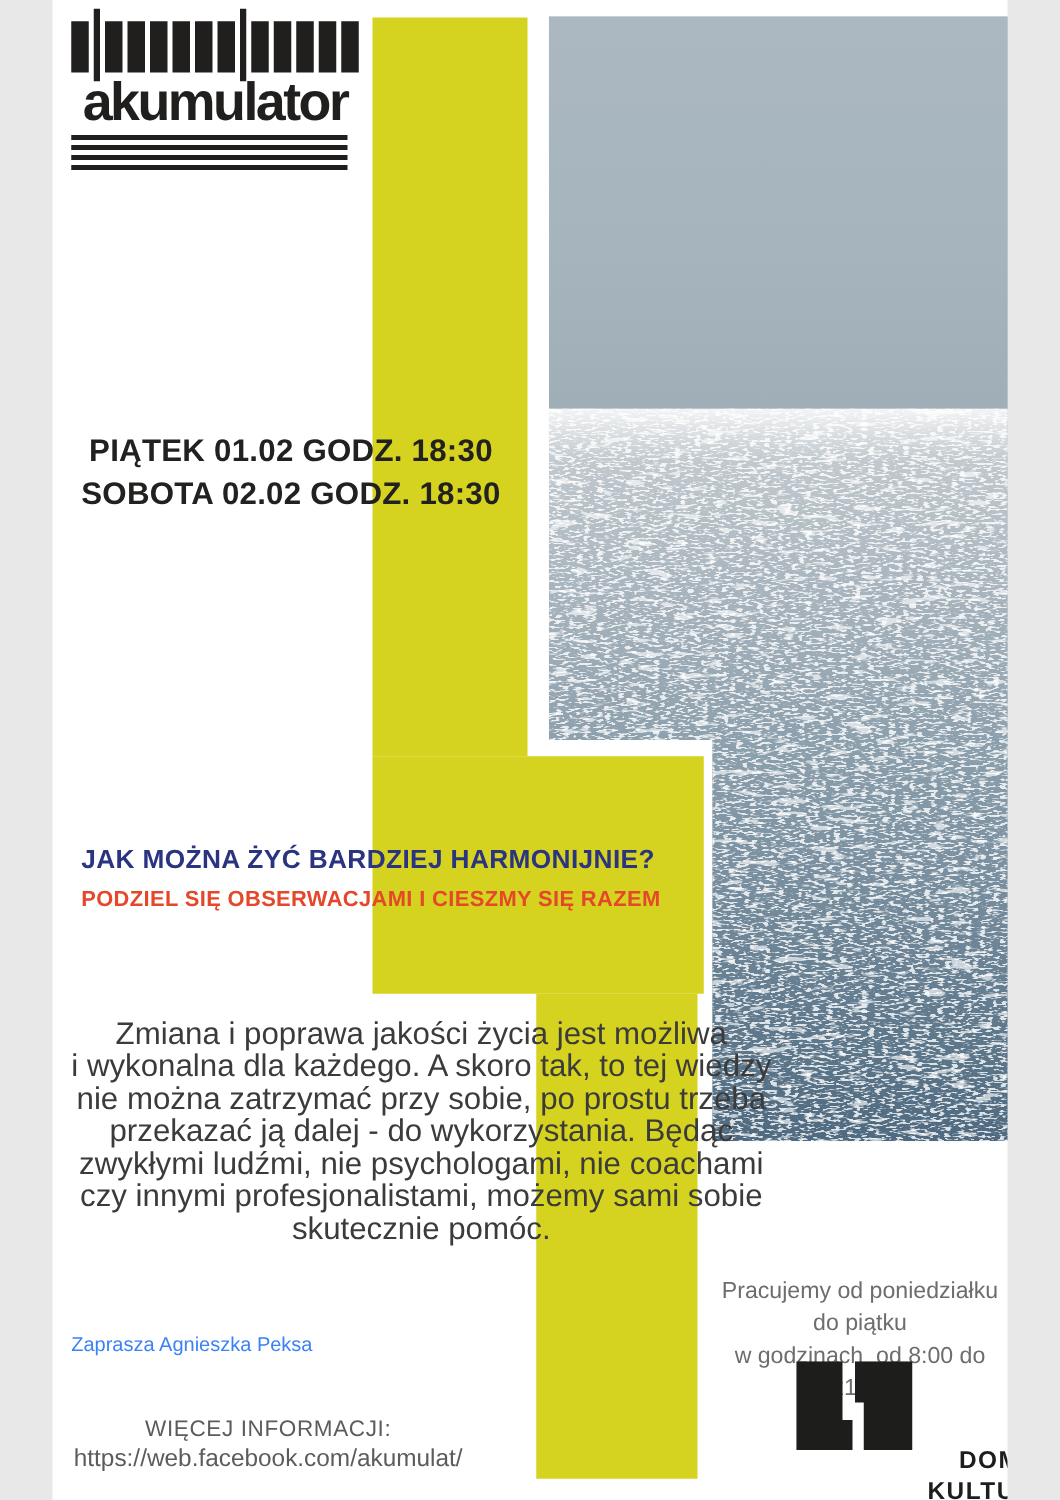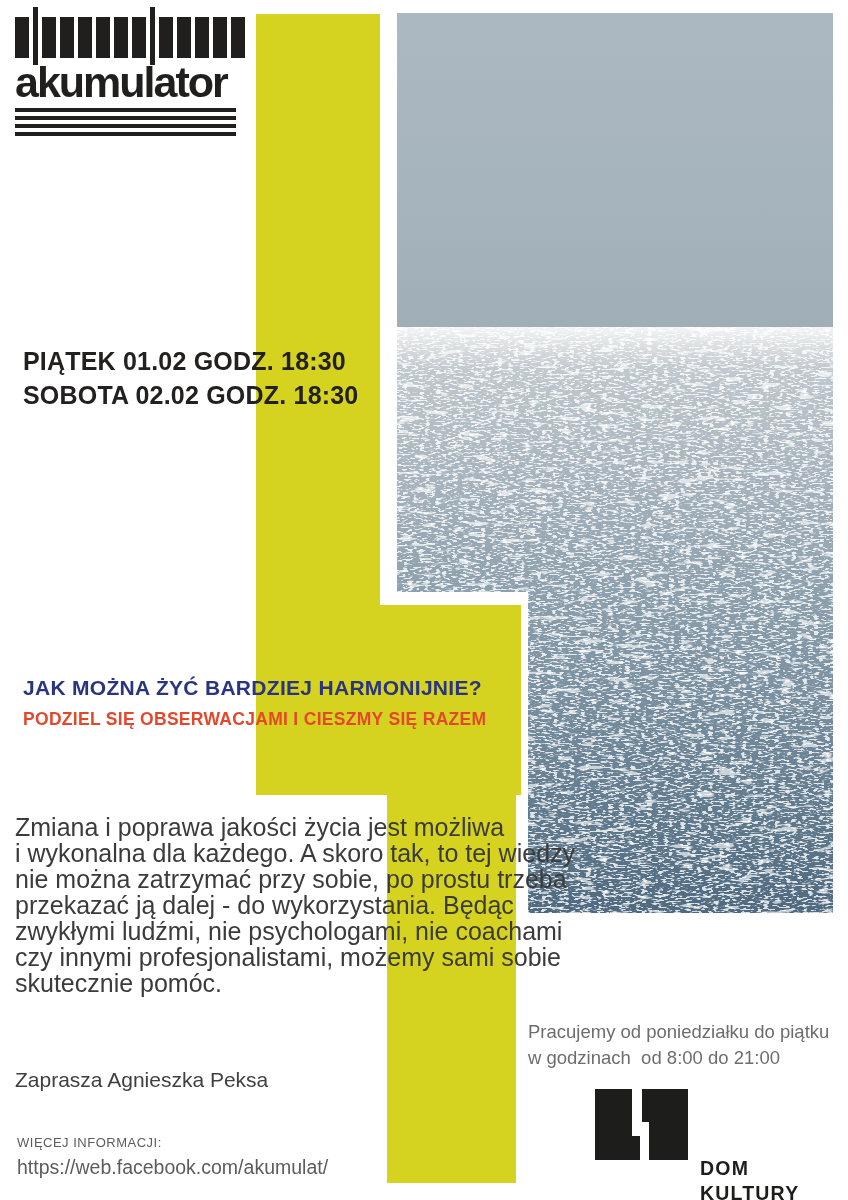--- a/index.html
+++ b/index.html
@@ -1,18 +1,18 @@
 <!DOCTYPE html>
 <html><head>
 <meta charset="utf-8">
 <style>
   html,body{margin:0;padding:0;background:#e8e8e8;}
   .canvas{
-    position:relative; width:848px; height:1200px; background:#ffffff;
-    overflow:hidden; font-family:"Liberation Sans", sans-serif; margin:0 auto;
+    position:relative; width:764px; height:1200px; background:#ffffff;
+    overflow:hidden; font-family:"Liberation Sans", sans-serif; margin:0 auto;text-align:center;
   }
   
   .shape{position:absolute; background:#d5d31f;}
   .shape-top{left:256px; top:14px; width:124px; height:591px;}
   .shape-mid{left:256px; top:605px; width:265px; height:190px;}
   .shape-bottom{left:387px; top:795px; width:129px; height:388px;}
   
   .photo{
     position:absolute; left:397px; top:13px; width:436px; height:900px;
     clip-path:polygon(0 0, 436px 0, 436px 900px, 131px 900px, 131px 579px, 0 579px);
@@ -37,23 +37,23 @@
   .underlines div{width:221px; height:4px; background:#211f1e; margin-bottom:4px;}
   
   .dates{position:absolute; left:23px; top:344px; font-size:25px; font-weight:700;
          color:#232120; line-height:34px; letter-spacing:.2px; white-space:nowrap;}
   .headline{position:absolute; left:23px; top:676px; font-size:21px; font-weight:700;
             color:#2a3480; letter-spacing:.3px; white-space:nowrap;}
   .subheadline{position:absolute; left:23px; top:709px; font-size:17.5px; font-weight:700;
             color:#e5472a; letter-spacing:.3px; white-space:nowrap;}
   .body-text{position:absolute; left:15px; top:814px; font-size:25px; color:#3b3b3b;
             line-height:26px; white-space:pre-wrap;}
-  .host{position:absolute; left:15px; top:1068px; font-size:21px; color:#404040;}
+  .host{position:absolute; left:15px; top:1068px; font-size:16px; color:#3b82f6;}
   .more-info{position:absolute; left:17px; top:1131px; color:#5c5c5c; line-height:24px;}
-  .more-info .label{font-size:13px; letter-spacing:.5px;}
+  .more-info .label{font-size:18px; letter-spacing:.5px;}
   .more-info .url{font-size:19.5px;}
   .venue{position:absolute; left:528px; color:#6d6d6d; white-space:pre-wrap;
          font-size:18.5px; line-height:26px;}
   .venue-address{top:941px;}
   .venue-hours{top:1006px;}
   
   .kadr-icon{position:absolute; left:595px; top:1089px;}
   .kadr-text{position:absolute; left:700px; top:1156px; font-size:19.5px; font-weight:700;
              color:#1d1d1b; line-height:24.5px; letter-spacing:1.2px; white-space:pre-wrap;}
 </style>

